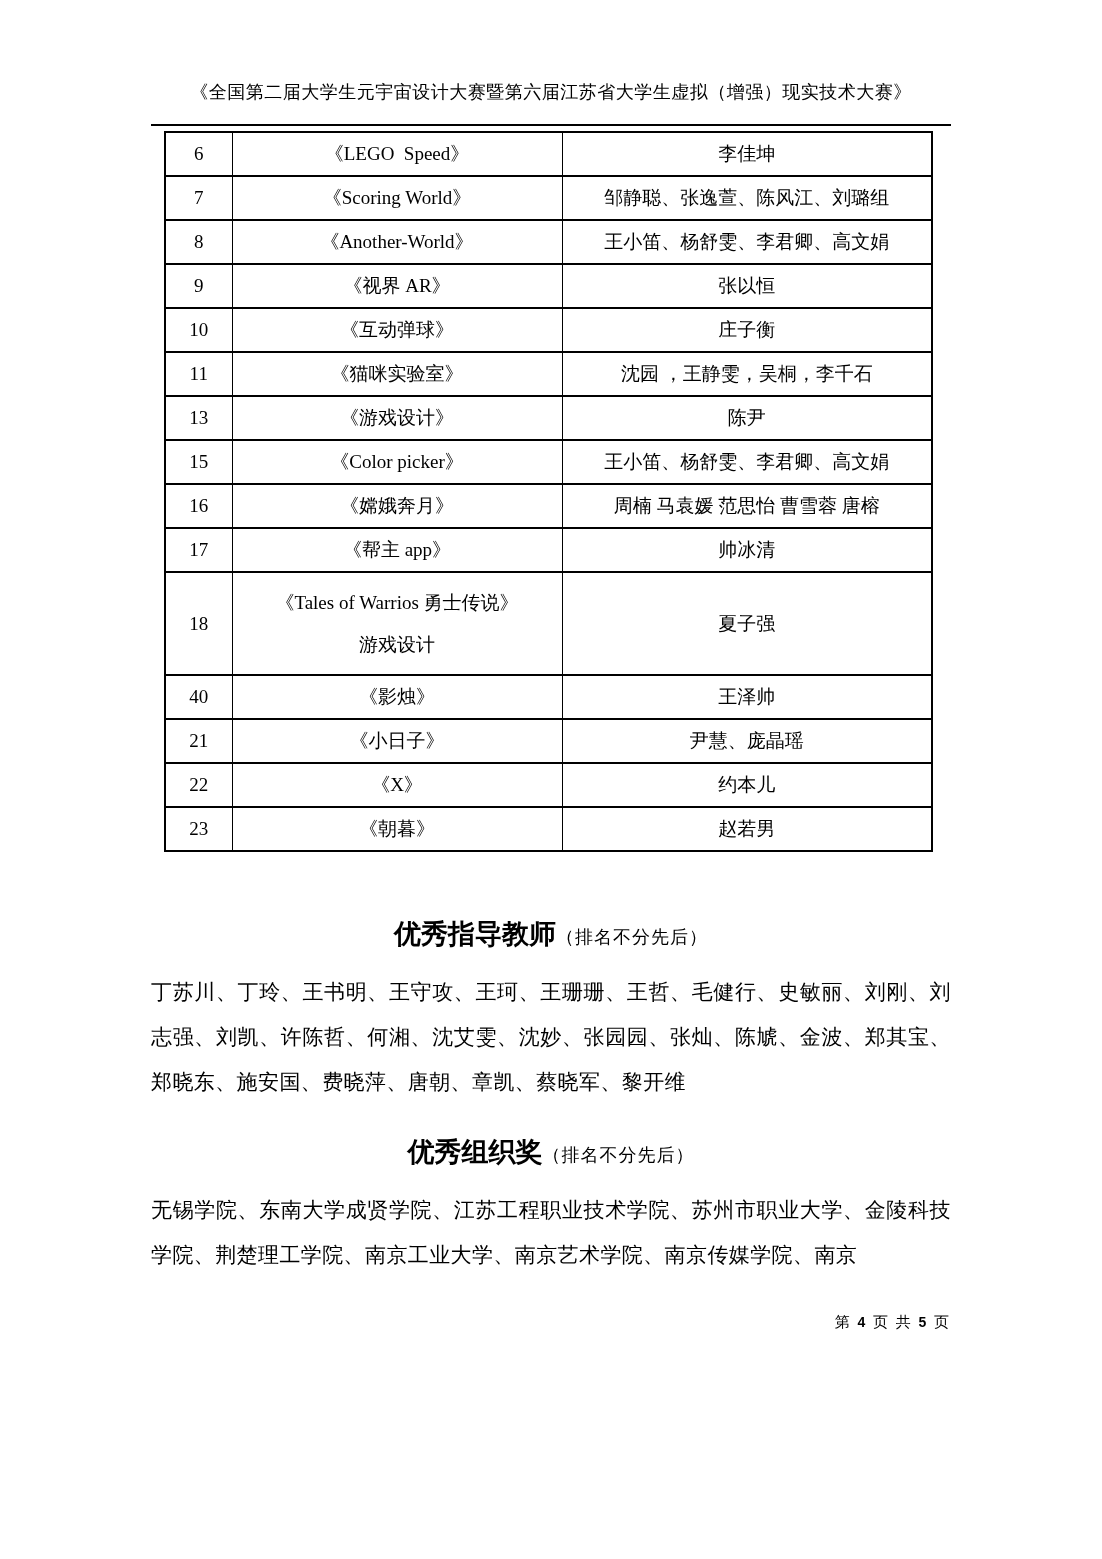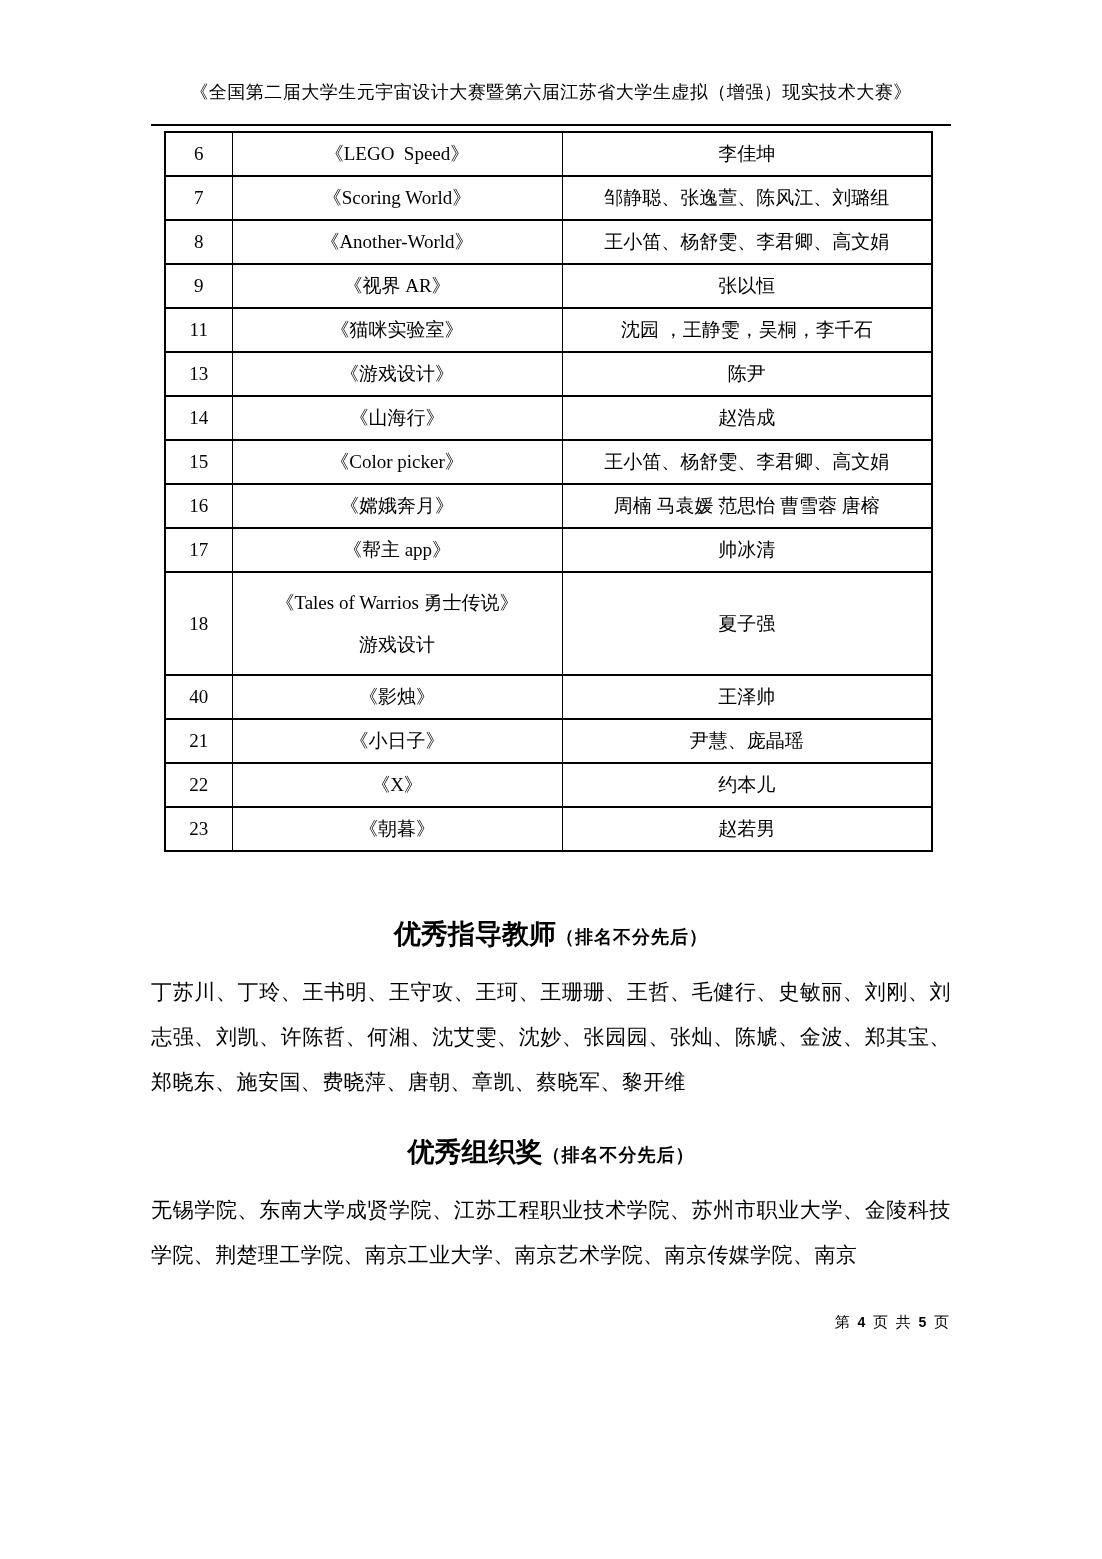--- a/index.html
+++ b/index.html
@@ -67,21 +67,21 @@
   
   .section-heading {
     margin-top: 64px;
     text-align: center;
     font-size: 27px;
     font-weight: bold;
     line-height: 36px;
   }
   .section-heading .subtitle {
     font-size: 18px;
-    font-weight: bold;
+    font-weight: normal;
     letter-spacing: 1px;
     text-align: center;
   }
   .section-heading.second {
     margin-top: 29px;
   }
   .section-body {
     margin-top: 15px;
     font-size: 21px;
     line-height: 45px;
@@ -134,33 +134,33 @@
         <td>8</td>
         <td>《Another-World》</td>
         <td>王小笛、杨舒雯、李君卿、高文娟</td>
       </tr>
           <tr>
         <td>9</td>
         <td>《视界 AR》</td>
         <td>张以恒</td>
       </tr>
           <tr>
+        <td>10</td>
+        <td>《互动弹球》</td>
+        <td>庄子衡</td>
+      </tr>
+          <tr>
         <td>11</td>
         <td>《猫咪实验室》</td>
         <td>沈园 ，王静雯，吴桐，李千石</td>
       </tr>
           <tr>
         <td>13</td>
         <td>《游戏设计》</td>
         <td>陈尹</td>
-      </tr>
-          <tr>
-        <td>14</td>
-        <td>《山海行》</td>
-        <td>赵浩成</td>
       </tr>
           <tr>
         <td>15</td>
         <td>《Color picker》</td>
         <td>王小笛、杨舒雯、李君卿、高文娟</td>
       </tr>
           <tr>
         <td>16</td>
         <td>《嫦娥奔月》</td>
         <td>周楠 马袁媛 范思怡 曹雪蓉 唐榕</td>

